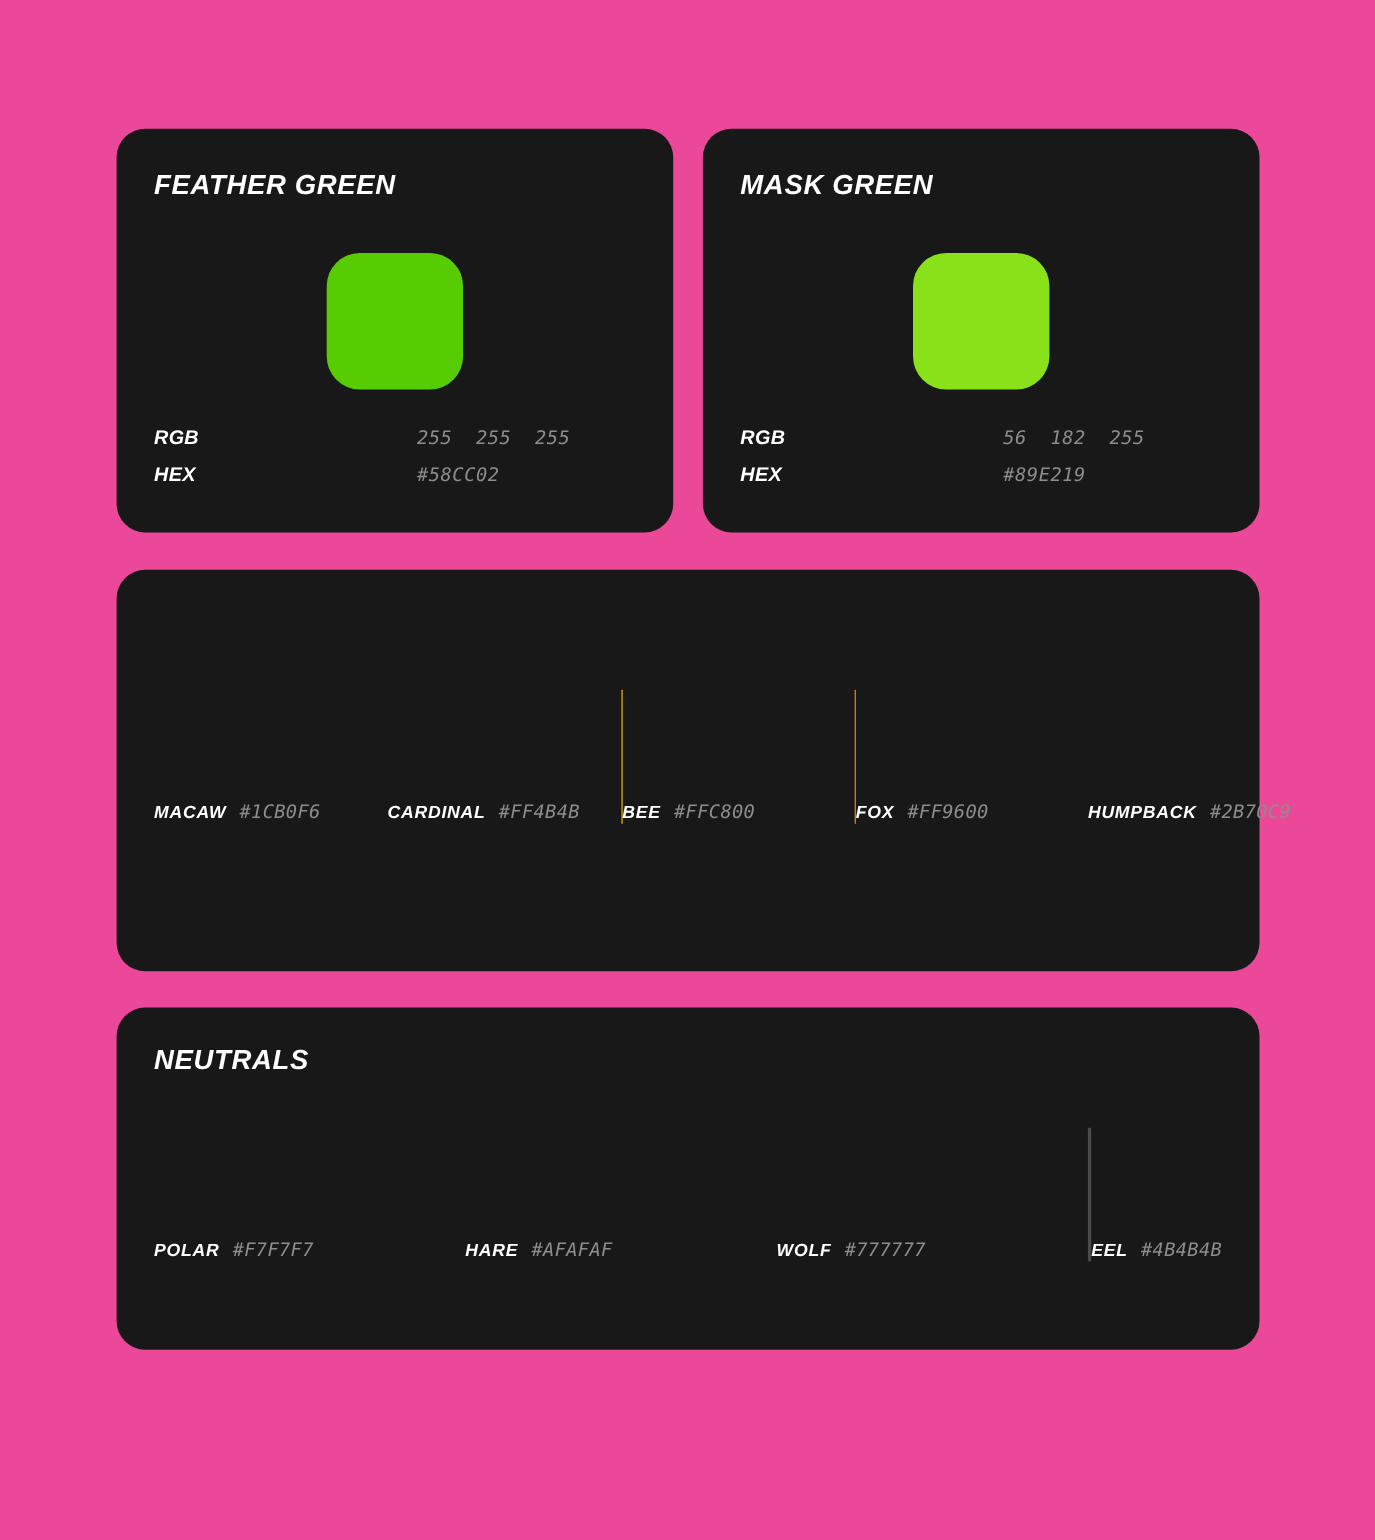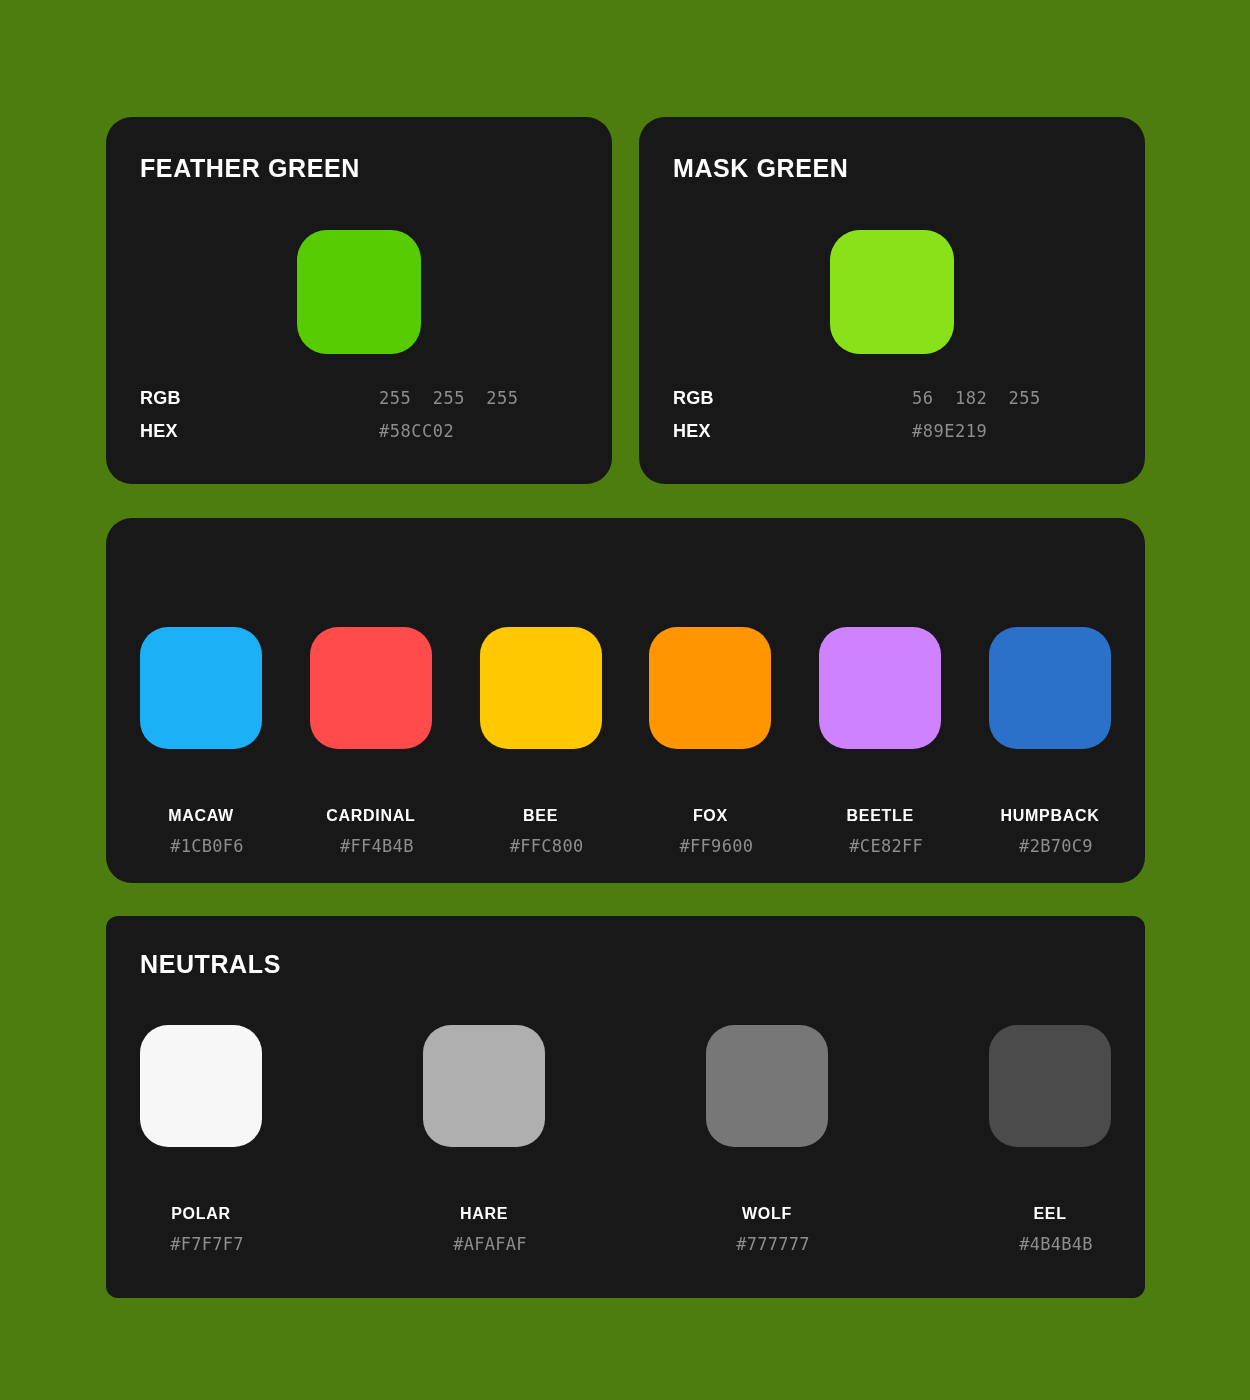--- a/index.html
+++ b/index.html
@@ -14,21 +14,22 @@
 
   body {
     font-family: "Liberation Sans", sans-serif;
     -webkit-font-smoothing: antialiased;
   }
 
   .page {
     position: relative;
     width: 1250px;
     height: 1400px;
-    background: #4d7c0f;
+    background: #ec4899;
+    font-style: italic;
   }
 
   
   .card {
     position: absolute;
     background: #181818;
     border-radius: 26px;
   }
 
   
@@ -83,21 +84,21 @@
     font-family: "DejaVu Sans Mono", "Liberation Mono", monospace;
     font-size: 17px;
     color: #8d8d8d;
     letter-spacing: 0.5px;
     white-space: pre;
   }
 
   
   .group-card { left: 106px; width: 1039px; }
   #card-secondary { top: 518px; height: 365px; }
-  #card-neutrals  { top: 916px; height: 382px; border-radius: 12px; }
+  #card-neutrals  { top: 916px; height: 311px; }
 
   .group-title {
     position: absolute;
     top: 34px;
     left: 34px;
     font-size: 25px;
     font-weight: bold;
     color: #ffffff;
     letter-spacing: 0.6px;
     white-space: nowrap;
@@ -108,22 +109,22 @@
     top: 109px;
     left: 34px;
     right: 34px;
     display: flex;
     justify-content: space-between;
   }
 
   .swatch-item {
     width: 122px;
     display: flex;
-    flex-direction: column;
-    align-items: center;
+    flex-direction: row;
+    align-items: flex-end;
   }
 
   .swatch-chip {
     width: 122px;
     height: 122px;
     border-radius: 28px;
   }
 
   .swatch-name {
     margin-top: 58px;
@@ -197,25 +198,20 @@
           <div class="swatch-chip" style="background: rgb(255, 200, 0);"></div>
           <div class="swatch-name">BEE</div>
           <div class="swatch-hex">#FFC800</div>
         </div>
         <div class="swatch-item">
           <div class="swatch-chip" style="background: rgb(255, 150, 0);"></div>
           <div class="swatch-name">FOX</div>
           <div class="swatch-hex">#FF9600</div>
         </div>
         <div class="swatch-item">
-          <div class="swatch-chip" style="background: rgb(206, 130, 255);"></div>
-          <div class="swatch-name">BEETLE</div>
-          <div class="swatch-hex">#CE82FF</div>
-        </div>
-        <div class="swatch-item">
           <div class="swatch-chip" style="background: rgb(43, 112, 201);"></div>
           <div class="swatch-name">HUMPBACK</div>
           <div class="swatch-hex">#2B70C9</div>
         </div>
       </div>
   </div>
 
   <div class="card group-card" id="card-neutrals">
     <div class="group-title">NEUTRALS</div>
     <div class="swatch-row" id="row-neutrals">

